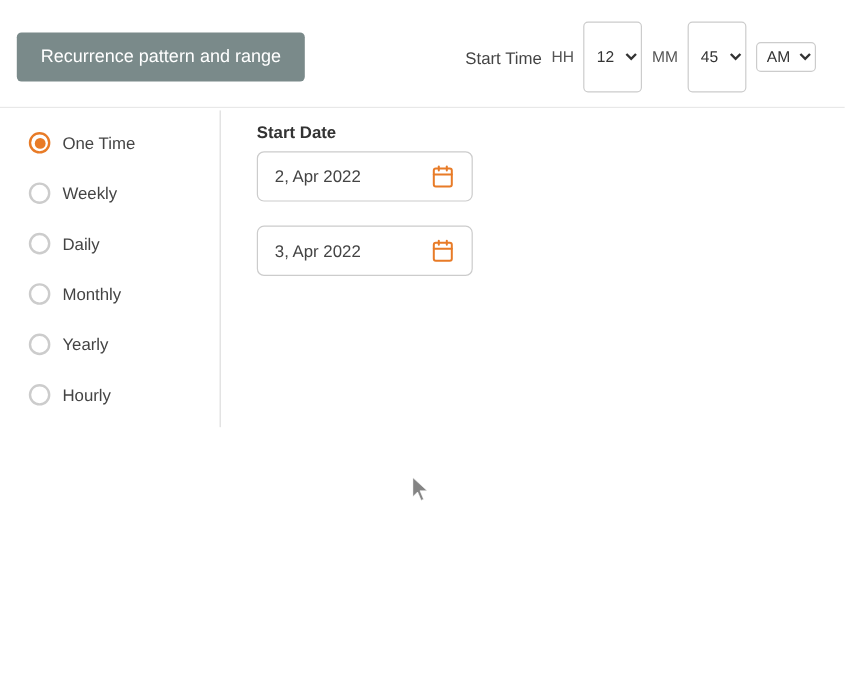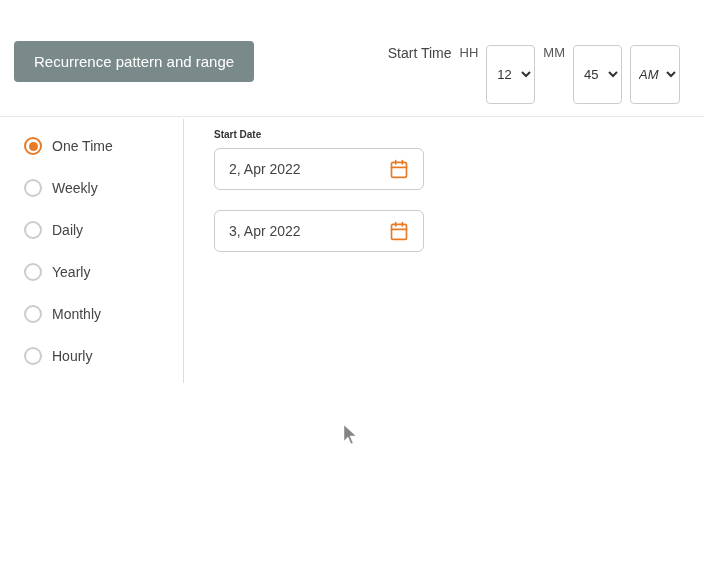--- a/index.html
+++ b/index.html
@@ -26,22 +26,22 @@
       background: #7a8a8a;
       color: #fff;
       padding: 12px 20px;
       border-radius: 4px;
       font-size: 15px;
       font-weight: 500;
     }
 
     .start-time-section {
       display: flex;
+      align-items: center;
       gap: 8px;
-      margin-top: 27px;
     }
 
     .start-time-label {
       font-size: 14px;
       color: #444;
       font-weight: 500;
     }
 
     .time-unit-label {
       font-size: 13px;
@@ -62,21 +62,20 @@
 
     .am-select {
       border: 1px solid #ccc;
       border-radius: 4px;
       padding: 3px 4px;
       font-size: 13px;
       background: #fff;
       color: #333;
       cursor: pointer;
       appearance: auto;
-      font-style: italic;
     }
 
     .main-content {
       display: flex;
       padding: 2px 14px;
       border-top: 1px solid #e8e8e8;
     }
 
     .recurrence-list {
       width: 170px;
@@ -132,32 +131,32 @@
       gap: 20px;
     }
 
     .date-group {
       display: flex;
       flex-direction: column;
       gap: 8px;
     }
 
     .date-label {
-      font-size: 10px;
+      font-size: 14px;
       font-weight: 600;
       color: #333;
     }
 
     .date-input-wrapper {
       display: flex;
       align-items: center;
       border: 1px solid #ccc;
       border-radius: 6px;
       padding: 10px 14px;
-      width: 210px;
+      width: 180px;
       justify-content: space-between;
       background: #fff;
     }
 
     .date-value {
       font-size: 14px;
       color: #444;
     }
 
     .calendar-icon {
@@ -222,26 +221,26 @@
         <span class="radio-label">Weekly</span>
       </div>
 
       <div class="radio-item">
         <div class="radio-circle"></div>
         <span class="radio-label">Daily</span>
       </div>
 
       <div class="radio-item">
         <div class="radio-circle"></div>
+        <span class="radio-label">Monthly</span>
+      </div>
+
+      <div class="radio-item">
+        <div class="radio-circle"></div>
         <span class="radio-label">Yearly</span>
-      </div>
-
-      <div class="radio-item">
-        <div class="radio-circle"></div>
-        <span class="radio-label">Monthly</span>
       </div>
 
       <div class="radio-item">
         <div class="radio-circle"></div>
         <span class="radio-label">Hourly</span>
       </div>
 
     </div>
 
     <div class="date-section">

